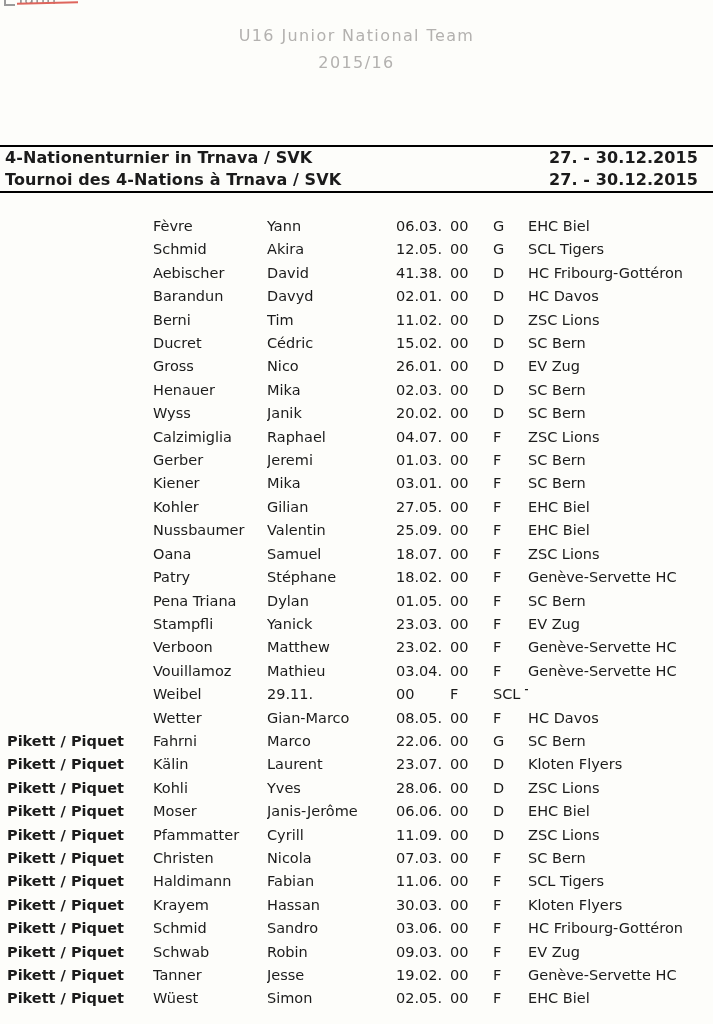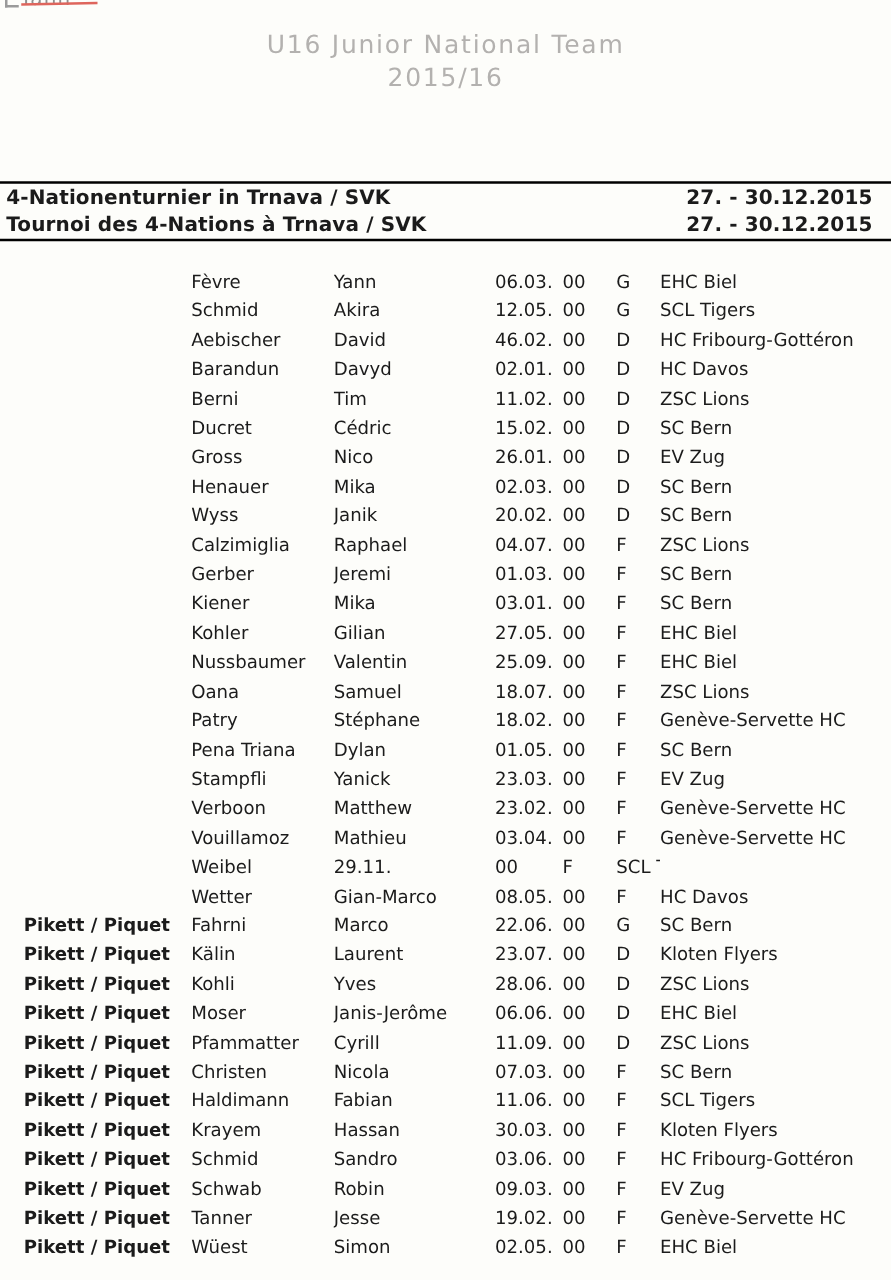--- a/index.html
+++ b/index.html
@@ -31,21 +31,21 @@
   }
   .frag-line{
     position:absolute;top:2px;left:17px;width:61px;height:2px;
     transform:rotate(-1.2deg);
   }
 
   
   .title{
     position:absolute;top:22px;left:0;width:713px;
     text-align:center;
-    font-size:20px;line-height:27px;letter-spacing:1.4px;
+    font-size:16px;line-height:27px;letter-spacing:1.4px;
   }
 
   
   .rule{
     position:absolute;left:0;width:713px;height:2px;background:#000;
   }
   .rule-top{top:145px;}
   .rule-bottom{top:191px;}
   .hdr-row{
     position:absolute;left:5px;right:15px;
@@ -61,21 +61,21 @@
     position:absolute;top:215px;left:0;width:713px;
   }
   .row{
     display:grid;
     grid-template-columns:153px 114px 129px 54px 43px 35px auto;
     height:23.42px;
     line-height:23.42px;
     font-size:14.5px;
     white-space:nowrap;
   }
-  .c-pikett{padding-left:19px;font-weight:bold;}
+  .c-pikett{padding-left:7px;font-weight:bold;}
   .cell{overflow:hidden;}
 </style>
 </head>
 <body>
 
 <div class="frag">
   <span class="frag-icon"></span>
   <span class="frag-text">Tann</span>
   <span class="frag-line" style="background: rgb(222, 101, 92);"></span>
 </div>
@@ -114,21 +114,21 @@
     <span class="cell c-date">12.05.</span>
     <span class="cell c-year">00</span>
     <span class="cell c-pos">G</span>
     <span class="cell c-club">SCL Tigers</span>
   </div>
 
   <div class="row">
     <span class="cell c-pikett"></span>
     <span class="cell c-surname">Aebischer</span>
     <span class="cell c-firstname">David</span>
-    <span class="cell c-date">46.02.</span>
+    <span class="cell c-date">41.38.</span>
     <span class="cell c-year">00</span>
     <span class="cell c-pos">D</span>
     <span class="cell c-club">HC Fribourg-Gottéron</span>
   </div>
 
   <div class="row">
     <span class="cell c-pikett"></span>
     <span class="cell c-surname">Barandun</span>
     <span class="cell c-firstname">Davyd</span>
     <span class="cell c-date">02.01.</span>

